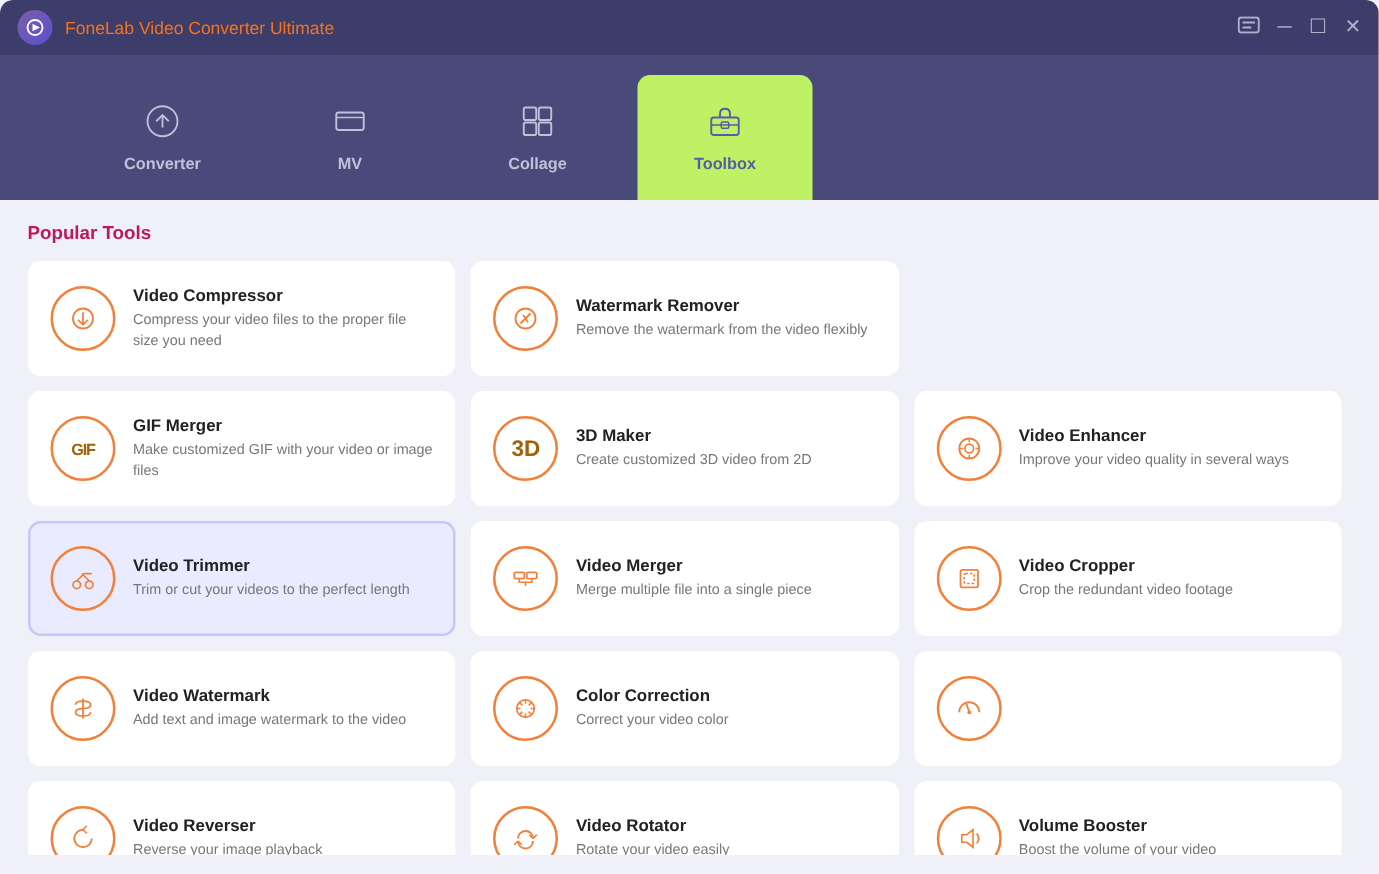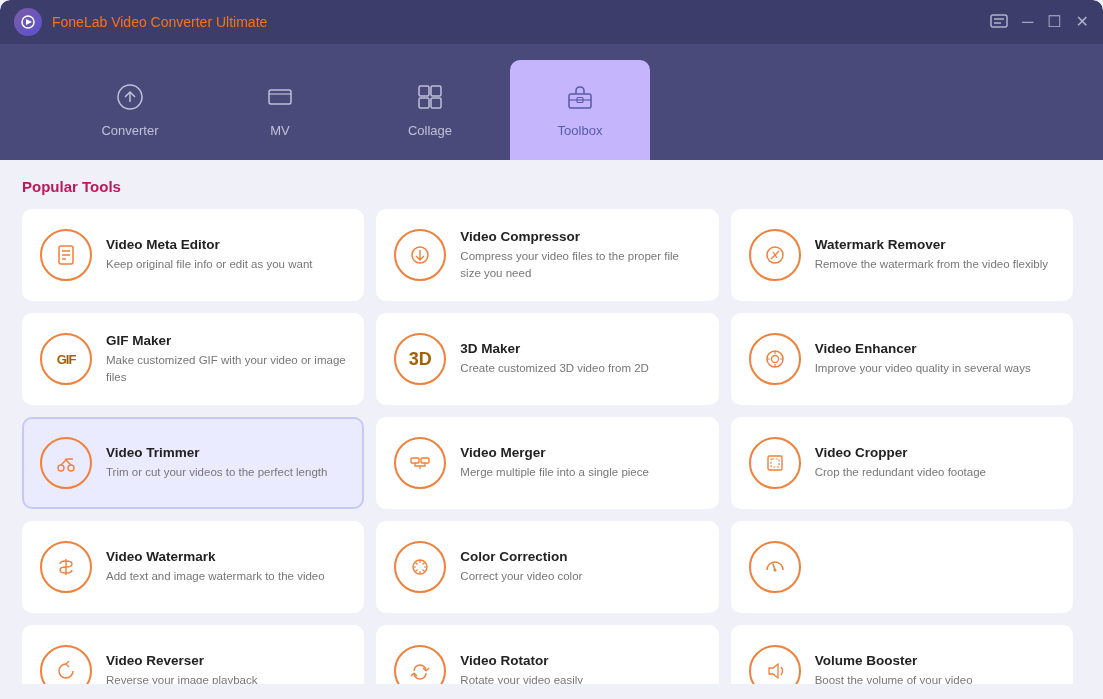--- a/index.html
+++ b/index.html
@@ -67,30 +67,30 @@
       justify-content: center;
       width: 140px;
       height: 100px;
       cursor: pointer;
       color: #c0c0d8;
       border-radius: 10px 10px 0 0;
       gap: 8px;
       font-size: 14px;
     }
     .nav-tab.active {
-      background: #c4b5fd;
+      background: #bef264;
       color: #5a5aaa;
     }
     .nav-tab .tab-icon {
       font-size: 26px;
       line-height: 1;
     }
     .nav-tab .tab-label {
       font-size: 13px;
-      font-weight: 400;
+      font-weight: 700;
       text-align: center;
     }
 
     
     .main-content {
       background: #f0f0f8;
       height: calc(699px - 44px - 116px);
       overflow: hidden;
       position: relative;
       padding: 18px 22px 10px 22px;
@@ -251,32 +251,20 @@
 
 <div class="main-content">
   <div class="section-title">Popular Tools</div>
 
   <div class="tools-grid">
 
     <div class="tools-row">
       <div class="tool-card partial">
         <div class="tool-icon-wrap">
           <svg width="22" height="22" viewBox="0 0 22 22" fill="none">
-            <path d="M4 4 Q4 2 6 2 H16 Q18 2 18 4 V18 Q18 20 16 20 H6 Q4 20 4 18 Z" stroke="#f0803a" stroke-width="1.5" fill="none"></path>
-            <path d="M7 7 L15 7 M7 11 L15 11 M7 15 L11 15" stroke="#f0803a" stroke-width="1.3"></path>
-          </svg>
-        </div>
-        <div class="tool-info">
-          <span class="tool-name">Video Meta Editor</span>
-          <span class="tool-desc">Keep original file info or edit as you want</span>
-        </div>
-      </div>
-      <div class="tool-card partial">
-        <div class="tool-icon-wrap">
-          <svg width="22" height="22" viewBox="0 0 22 22" fill="none">
             <circle cx="11" cy="11" r="8" stroke="#f0803a" stroke-width="1.5" fill="none"></circle>
             <path d="M11 6 L11 16 M7 12 L11 16 L15 12" stroke="#f0803a" stroke-width="1.4"></path>
           </svg>
         </div>
         <div class="tool-info">
           <span class="tool-name">Video Compressor</span>
           <span class="tool-desc">Compress your video files to the proper file size you need</span>
         </div>
       </div>
       <div class="tool-card partial">
@@ -291,21 +279,21 @@
           <span class="tool-name">Watermark Remover</span>
           <span class="tool-desc">Remove the watermark from the video flexibly</span>
         </div>
       </div>
     </div>
 
     <div class="tools-row">
       <div class="tool-card">
         <div class="tool-icon-wrap" style="font-size:13px;font-weight:900;letter-spacing:-1px;">GIF</div>
         <div class="tool-info">
-          <span class="tool-name">GIF Maker</span>
+          <span class="tool-name">GIF Merger</span>
           <span class="tool-desc">Make customized GIF with your video or image files</span>
         </div>
       </div>
       <div class="tool-card">
         <div class="tool-icon-wrap" style="font-size:18px;font-weight:900;">3D</div>
         <div class="tool-info">
           <span class="tool-name">3D Maker</span>
           <span class="tool-desc">Create customized 3D video from 2D</span>
         </div>
       </div>

